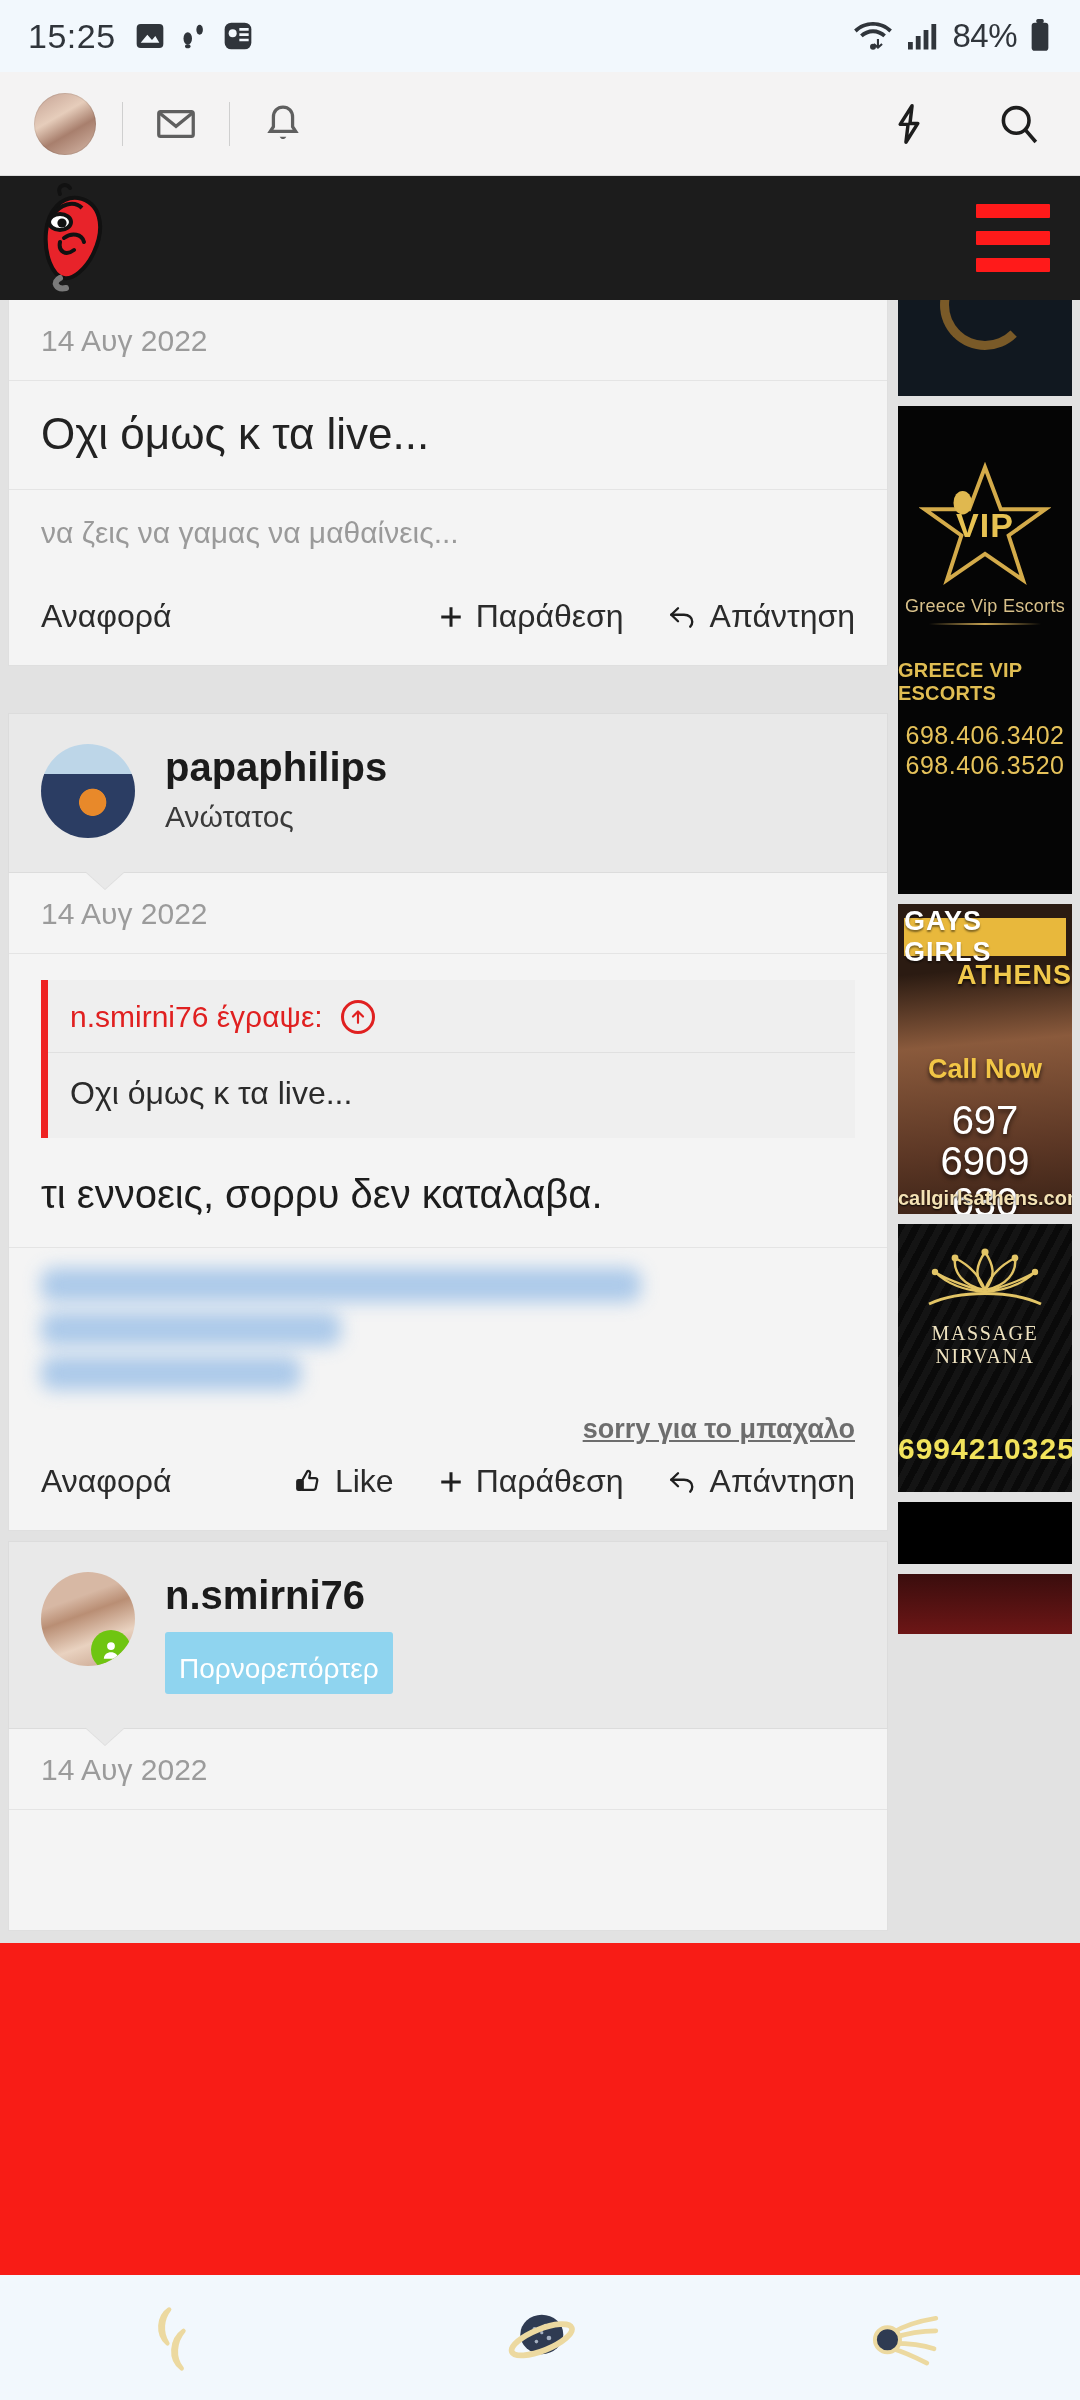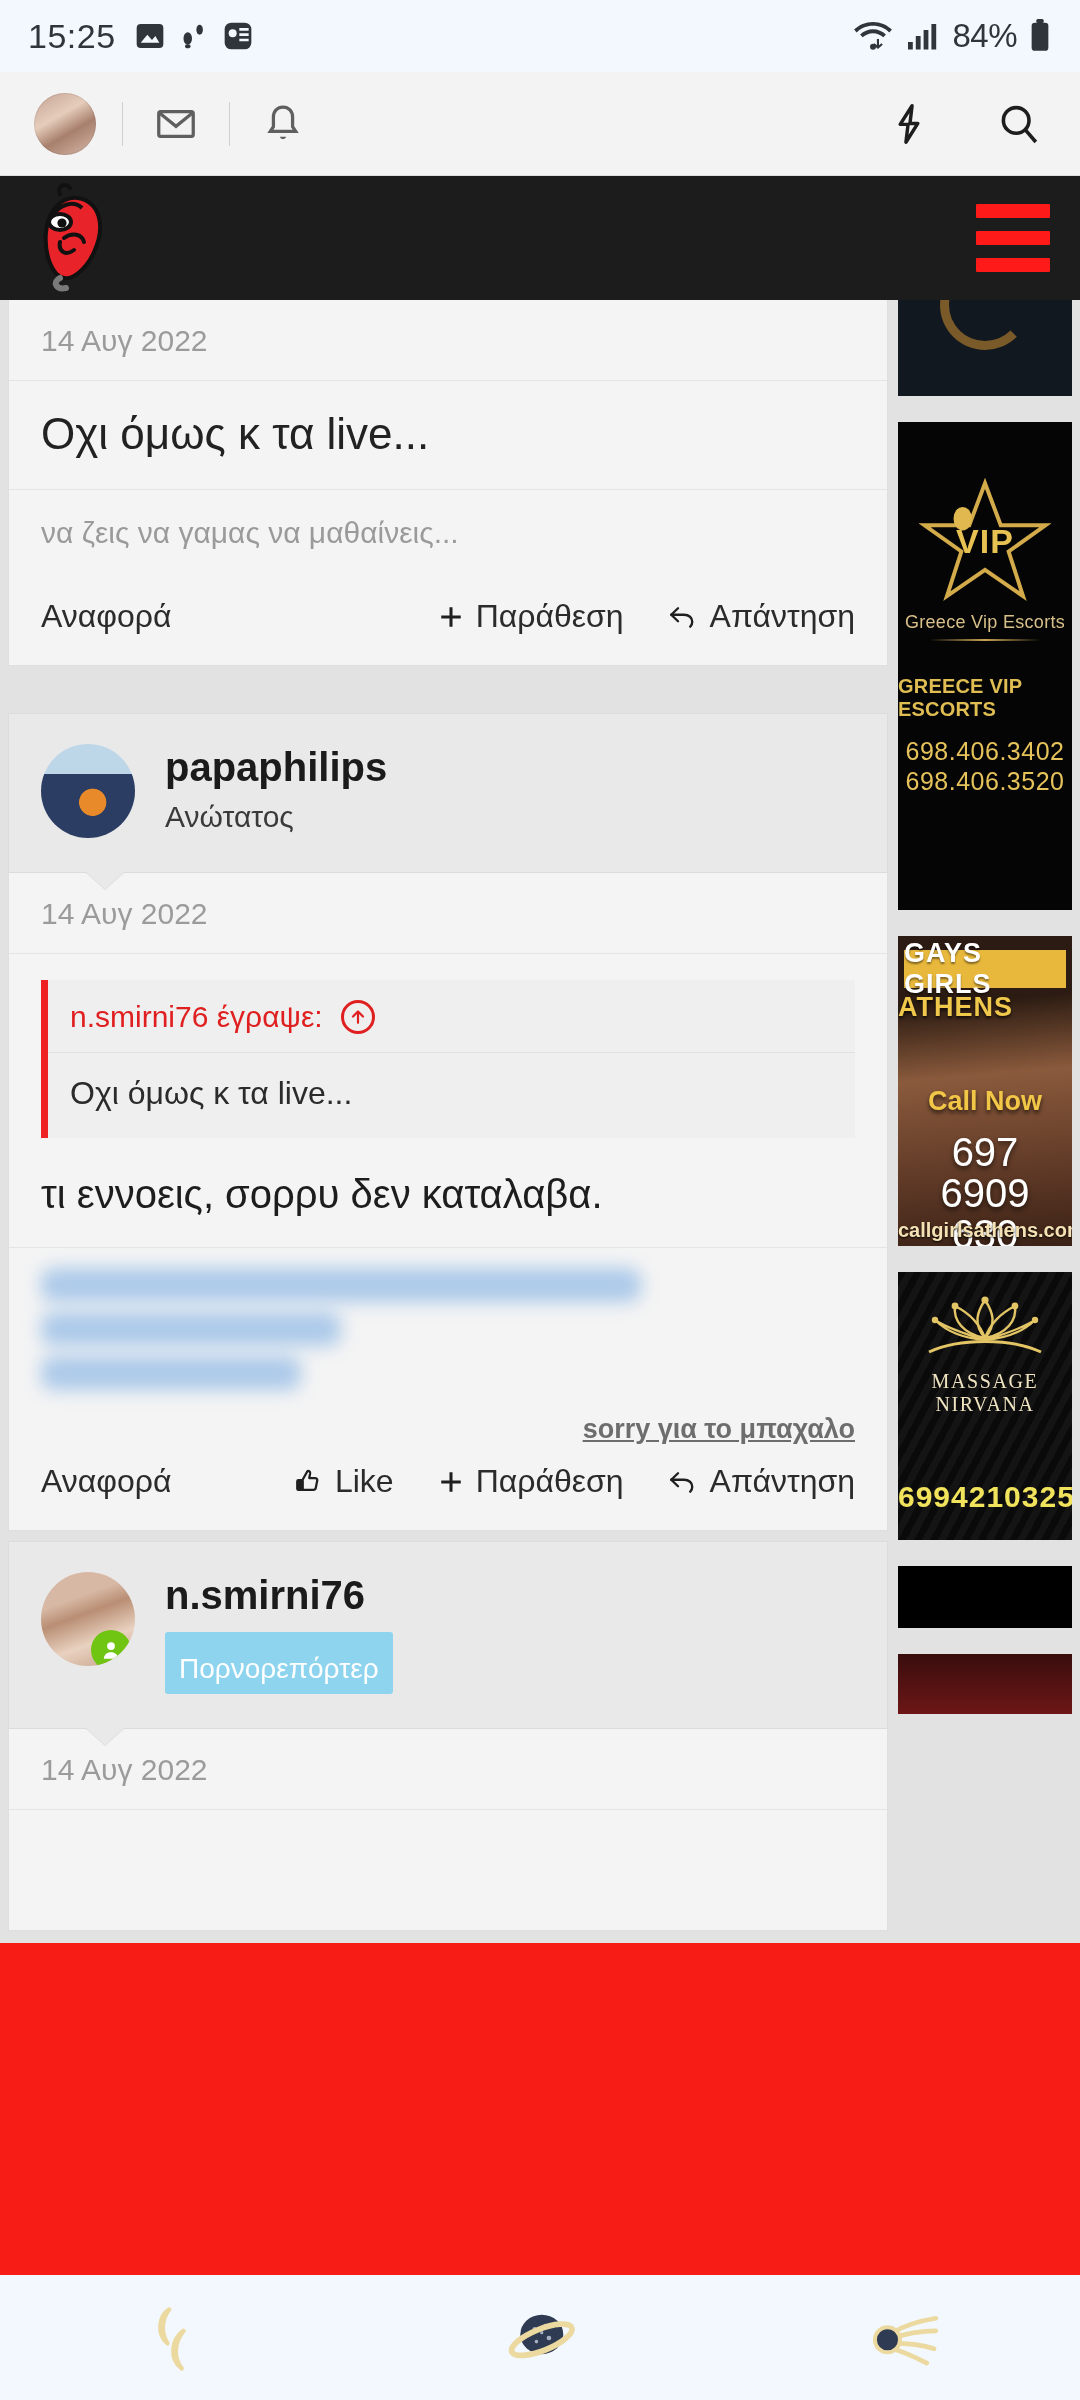--- a/index.html
+++ b/index.html
@@ -115,21 +115,21 @@
   .sig u{ text-decoration:underline; }
   .blurred{ padding:10px 32px 0 32px; }
   .blurred i{ display:block; height:34px; margin:10px 0;
     background:#9fc2e8; filter:blur(9px); opacity:.85; border-radius:12px; }
   .blur-a{ width:600px; } .blur-b{ width:300px; } .blur-c{ width:260px; }
   .sorry{ padding:14px 32px 0 32px; font-size:27px; font-weight:bold; color:#6d6d6d;
     text-decoration:underline;text-align:right; }
 
   
   .sidebar{ position:absolute; left:898px; top:0; width:174px; }
-  .ad{ width:174px; margin-bottom:26px; background:#000; overflow:hidden; position:relative; }
+  .ad{ width:174px; margin-bottom:10px; background:#000; overflow:hidden; position:relative; }
   .ad-cut{ height:96px; background:#111820; }
   .swirl{ position:absolute; left:50%; top:-40px; transform:translateX(-50%);
     width:90px; height:90px; border-radius:50%;
     border:9px solid #7a5a28; border-right-color:transparent; }
 
   .ad-vip{ height:488px; background:#050505; display:flex; flex-direction:column;
     align-items:center; justify-content:flex-start; padding-top:56px; }
   .star{ width:132px; height:126px; position:relative; }
   .star svg{ width:100%; height:100%; }
   .vip-txt{ position:absolute; left:0; right:0; top:44px; text-align:center;
@@ -138,21 +138,21 @@
   .gve-rule{ width:112px; height:2px; background:linear-gradient(90deg,transparent,#c7a352,transparent); margin:6px 0 34px; }
   .gvec{ font-size:20px; font-weight:bold; color:#e0bd52; letter-spacing:.2px; }
   .vnum{ font-size:25px; color:#e6c25a; letter-spacing:.5px; line-height:1.18; }
 
   .ad-cg{ height:310px; position:relative;
     background:linear-gradient(175deg,#2b1b12 0 22%, #8a5a3c 45%, #5c3725 78%, #3a2216 100%); }
   .cg-band{ position:absolute; top:14px; left:6px; right:6px; height:38px;
     background:#e8b83c; display:flex; align-items:center; justify-content:center;
     font-size:27px; font-weight:bold; color:#fff; letter-spacing:1px;
     text-shadow:0 2px 2px rgba(0,0,0,.45); }
-  .cg-ath{ position:absolute; top:56px; left:0; right:0; text-align:left;
+  .cg-ath{ position:absolute; top:56px; left:0; right:0; text-align:right;
     font-size:27px; font-weight:bold; color:#f0c84b; letter-spacing:1px;
     text-shadow:0 2px 3px rgba(0,0,0,.7); }
   .cg-call{ position:absolute; top:150px; left:0; right:0; text-align:center;
     font-size:27px; font-weight:bold; color:#f2c martingale; color:#f2c646;
     text-shadow:0 3px 4px rgba(0,0,0,.65); }
   .cg-num{ position:absolute; top:196px; left:0; right:0; text-align:center;
     font-size:40px; color:#fff; line-height:1.02; text-shadow:0 3px 5px rgba(0,0,0,.6); }
   .cg-site{ position:absolute; bottom:4px; left:0; right:0; text-align:center;
     font-size:20px; font-weight:bold; color:#f4e2b4; text-shadow:0 1px 2px #000; }
 

